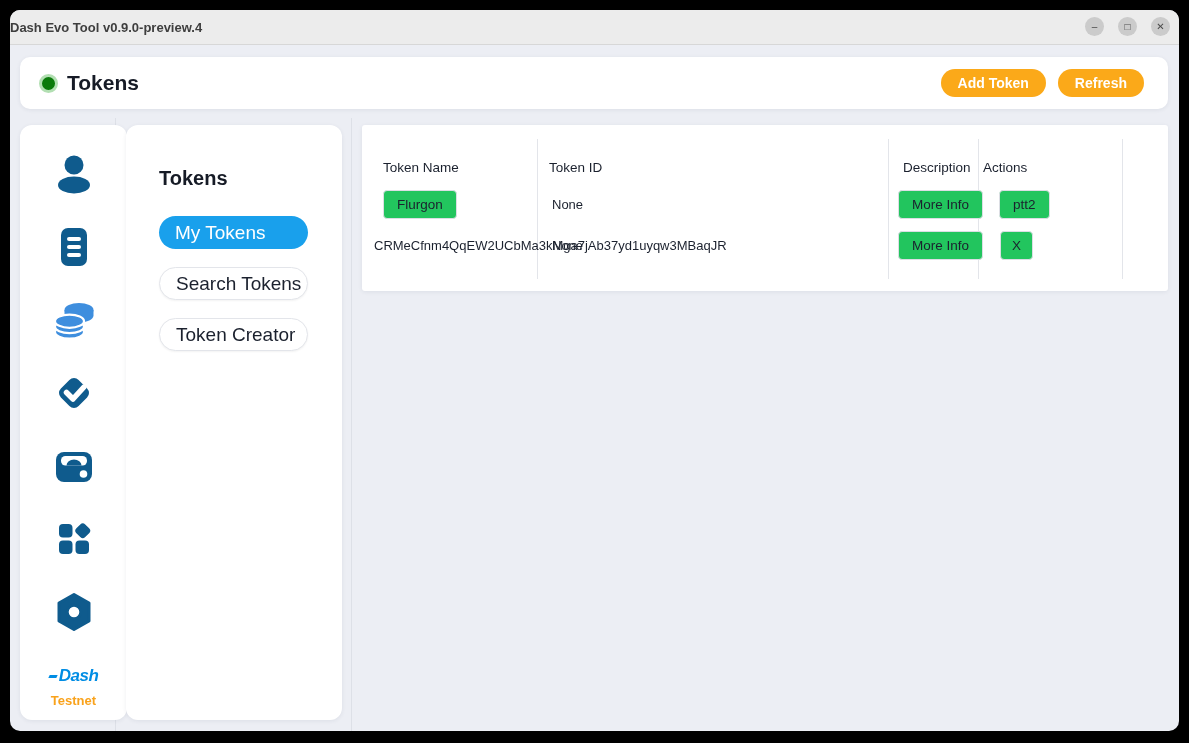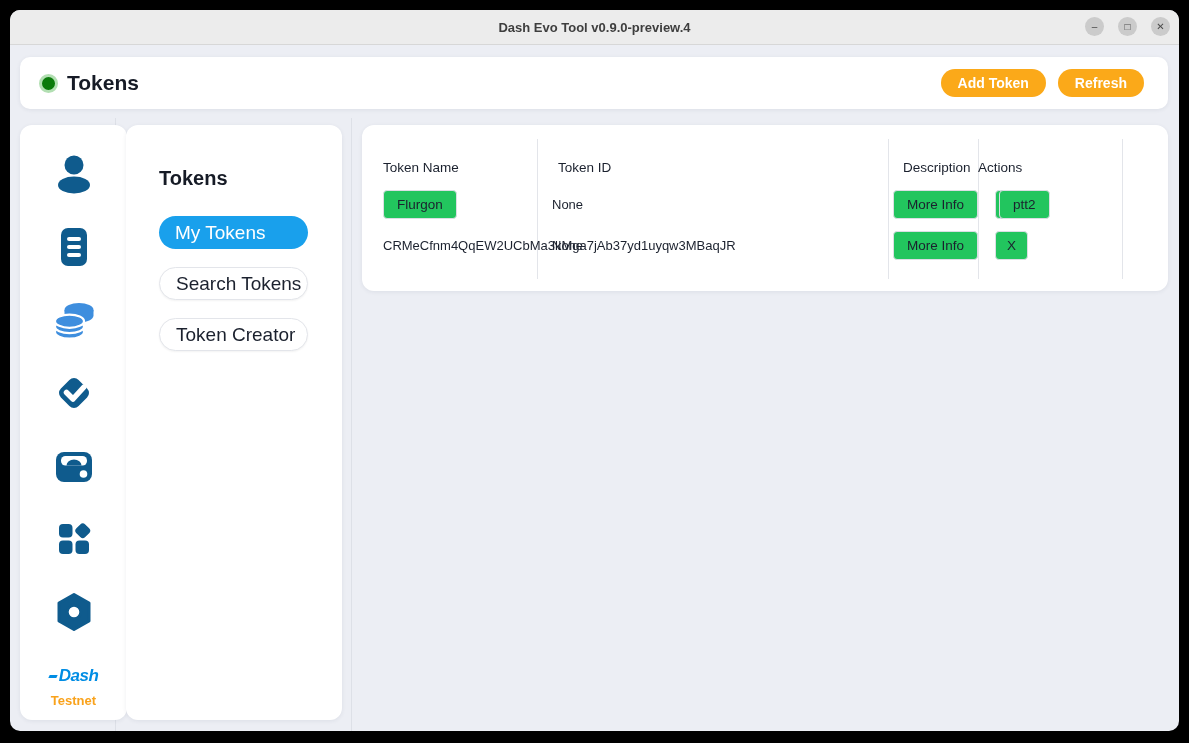--- a/index.html
+++ b/index.html
@@ -8,21 +8,21 @@
     font-family:"Liberation Sans", sans-serif;
     -webkit-font-smoothing:antialiased;
   }
   .window{
     position:absolute;left:10px;top:10px;width:1169px;height:721px;
     background:#ECEEF4;border-radius:10px;overflow:hidden;
   }
   
   .titlebar{
     position:absolute;top:0;left:0;right:0;height:34px;background:#ECECEC;
-    border-bottom:1px solid #D7D7D7;display:flex;align-items:center;justify-content:center;
+    border-bottom:1px solid #D7D7D7;display:flex;align-items:center;
   }
   .tb-title{font-size:13px;font-weight:bold;color:#3E3E3E;}
   .tb-controls{position:absolute;right:9px;top:7px;display:flex;gap:14px;}
   .tb-btn{
     width:19px;height:19px;border-radius:50%;background:#CBCBCB;color:#4A4A4A;
     display:flex;align-items:center;justify-content:center;font-size:10px;line-height:1;
     cursor:pointer;user-select:none;
   }
   
   .header-card{
@@ -69,31 +69,31 @@
     font-size:19px;font-family:inherit;display:flex;align-items:center;
     justify-content:flex-start;padding:0 0 0 16px;box-sizing:border-box;cursor:pointer;
   }
   .pill-1{top:91px;} .pill-2{top:142px;} .pill-3{top:193px;}
   .pill.active{background:#19A0EC;color:#fff;border:none;font-weight:500;}
   .pill:not(.active){background:#fff;border:1px solid #E3E5EA;color:#1B212E;
     box-shadow:0 1px 2px rgba(0,0,0,.05);}
   
   .table-card{
     position:absolute;left:352px;top:115px;width:806px;height:166px;background:#fff;
-    border-radius:12px;box-shadow:0 1px 4px rgba(40,50,80,.08);
+    border-radius:3px;box-shadow:0 1px 4px rgba(40,50,80,.08);
   }
   .col-line{position:absolute;top:14px;height:140px;width:1px;background:#E3E5EA;}
   .cl-1{left:175px;} .cl-2{left:526px;} .cl-3{left:616px;} .cl-4{left:760px;}
   .tgrid{
     position:absolute;left:0;top:26px;right:0;
     display:grid;grid-template-columns:175px 351px 90px 1fr;
   }
   .th{height:33px;display:flex;align-items:center;font-size:13.5px;color:#1B212E;}
   .td{height:41px;display:flex;align-items:center;font-size:13px;color:#1B212E;white-space:nowrap;}
-  .c1{padding-left:21px;} .c2{padding-left:21px;} .c3{padding-left:15px;} .c4{}
+  .c1{padding-left:21px;} .c2{padding-left:12px;} .c3{padding-left:15px;} .c4{padding-left:5px;}
   .grey-btn{
     height:29px;padding:0 13px;background:#22c55e;border:1px solid #DCDEE4;border-radius:4px;
     font-size:13.5px;color:#1B212E;font-family:inherit;cursor:pointer;white-space:nowrap;
   }
   .mi-btn{margin-left:5px;}
   .x-btn{margin-left:17px;padding:0 11px;}
 </style>
 </head>
 <body>
 

